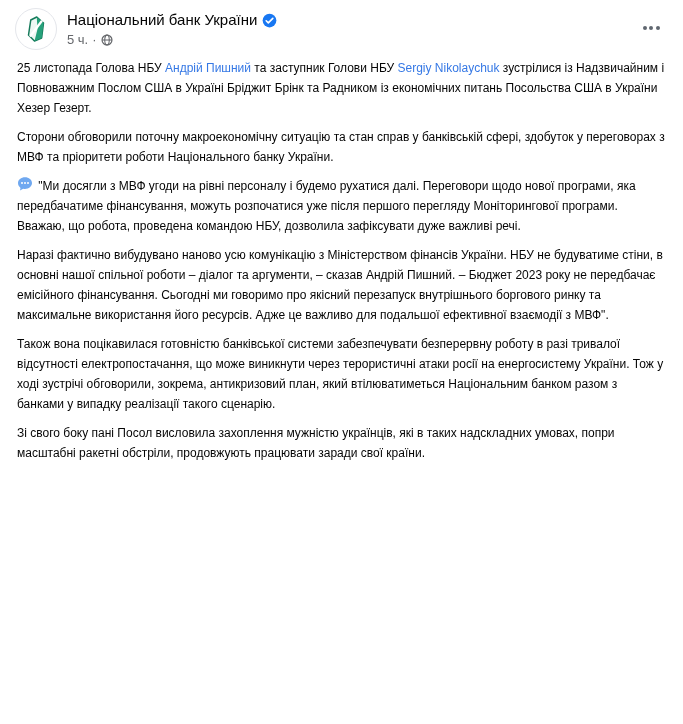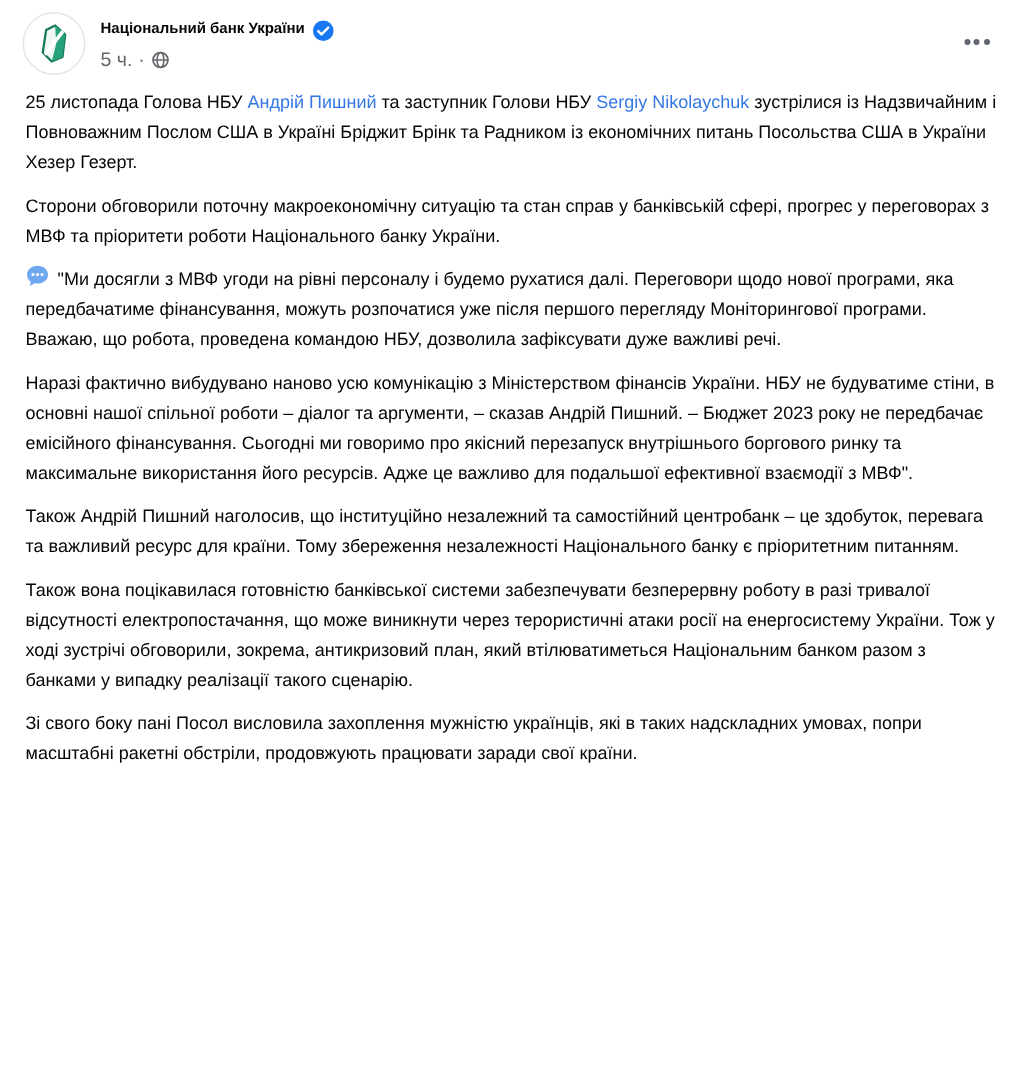--- a/index.html
+++ b/index.html
@@ -27,21 +27,21 @@
   }
   .avatar{
     width:42px;height:42px;border-radius:50%;
     background:#fff;border:1px solid var(--c-border);
     display:flex;align-items:center;justify-content:center;
     flex:0 0 auto;cursor:pointer;
   }
   .head-meta{margin-left:10px;flex:1 1 auto;min-width:0;}
   .name-row{display:flex;align-items:center;gap:5px;margin-top:2px;}
   .page-name{
-    font-size:10px;font-weight:700;line-height:20px;color:var(--c-text);
+    font-size:15px;font-weight:400;line-height:20px;color:var(--c-text);
     text-decoration:none;cursor:pointer;
   }
   .verified{width:15px;height:15px;display:inline-block;flex:0 0 auto;}
   .sub-row{
     display:flex;align-items:center;gap:4px;
     font-size:13px;color:var(--c-muted);margin-top:2px;line-height:16px;
   }
   .dot-sep{font-size:13px;color:var(--c-muted);}
   .globe{width:12px;height:12px;display:inline-block;}
   .more-btn{
@@ -101,26 +101,25 @@
     <button class="more-btn" aria-label="More options">
       <span></span>
       <span></span>
       <span></span>
     </button>
 
   </div>
 
   <div class="post-text">
       <p class="post-paragraph"><span>25 листопада Голова НБУ </span><a class="mention" href="#">Андрій Пишний</a><span> та заступник Голови НБУ </span><a class="mention" href="#">Sergiy Nikolaychuk</a><span> зустрілися із Надзвичайним і Повноважним Послом США в Україні Бріджит Брінк та Радником із економічних питань Посольства США в України Хезер Гезерт.</span></p>
-      <p class="post-paragraph"><span>Сторони обговорили поточну макроекономічну ситуацію та стан справ у банківській сфері, прогрес у переговорах з МВФ та пріоритети роботи Національного банку України.</span></p>
+      <p class="post-paragraph"><span>Сторони обговорили поточну макроекономічну ситуацію та стан справ у банківській сфері, здобуток у переговорах з МВФ та пріоритети роботи Національного банку України.</span></p>
       <p class="post-paragraph"><svg class="emoji-bubble" viewBox="0 0 16 16">
           <path d="M8 1.2c3.9 0 7 2.6 7 5.9s-3.1 5.9-7 5.9c-.6 0-1.2-.1-1.8-.2L3 14.6l.5-2.7C2 10.8 1 9.1 1 7.1 1 3.8 4.1 1.2 8 1.2z" fill="#6fa8f0"></path>
           <circle cx="5" cy="7" r="1" fill="#fff"></circle>
           <circle cx="8" cy="7" r="1" fill="#fff"></circle>
           <circle cx="11" cy="7" r="1" fill="#fff"></circle>
         </svg><span> "Ми досягли з МВФ угоди на рівні персоналу і будемо рухатися далі. Переговори щодо нової програми, яка передбачатиме фінансування, можуть розпочатися уже після першого перегляду Моніторингової програми. Вважаю, що робота, проведена командою НБУ, дозволила зафіксувати дуже важливі речі.</span></p>
       <p class="post-paragraph"><span>Наразі фактично вибудувано наново усю комунікацію з Міністерством фінансів України. НБУ не будуватиме стіни, в основні нашої спільної роботи – діалог та аргументи, – сказав Андрій Пишний. – Бюджет 2023 року не передбачає емісійного фінансування. Сьогодні ми говоримо про якісний перезапуск внутрішнього боргового ринку та максимальне використання його ресурсів. Адже це важливо для подальшої ефективної взаємодії з МВФ".</span></p>
-      <p class="post-paragraph"><span>Також Андрій Пишний наголосив, що інституційно незалежний та самостійний центробанк – це здобуток, перевага та важливий ресурс для країни. Тому збереження незалежності Національного банку є пріоритетним питанням.</span></p>
       <p class="post-paragraph"><span>Також вона поцікавилася готовністю банківської системи забезпечувати безперервну роботу в разі тривалої відсутності електропостачання, що може виникнути через терористичні атаки росії на енергосистему України. Тож у ході зустрічі обговорили, зокрема, антикризовий план, який втілюватиметься Національним банком разом з банками у випадку реалізації такого сценарію.</span></p>
       <p class="post-paragraph"><span>Зі свого боку пані Посол висловила захоплення мужністю українців, які в таких надскладних умовах, попри масштабні ракетні обстріли, продовжують працювати заради свої країни.</span></p>
     </div>
 
 </div>
 
 </body></html>

